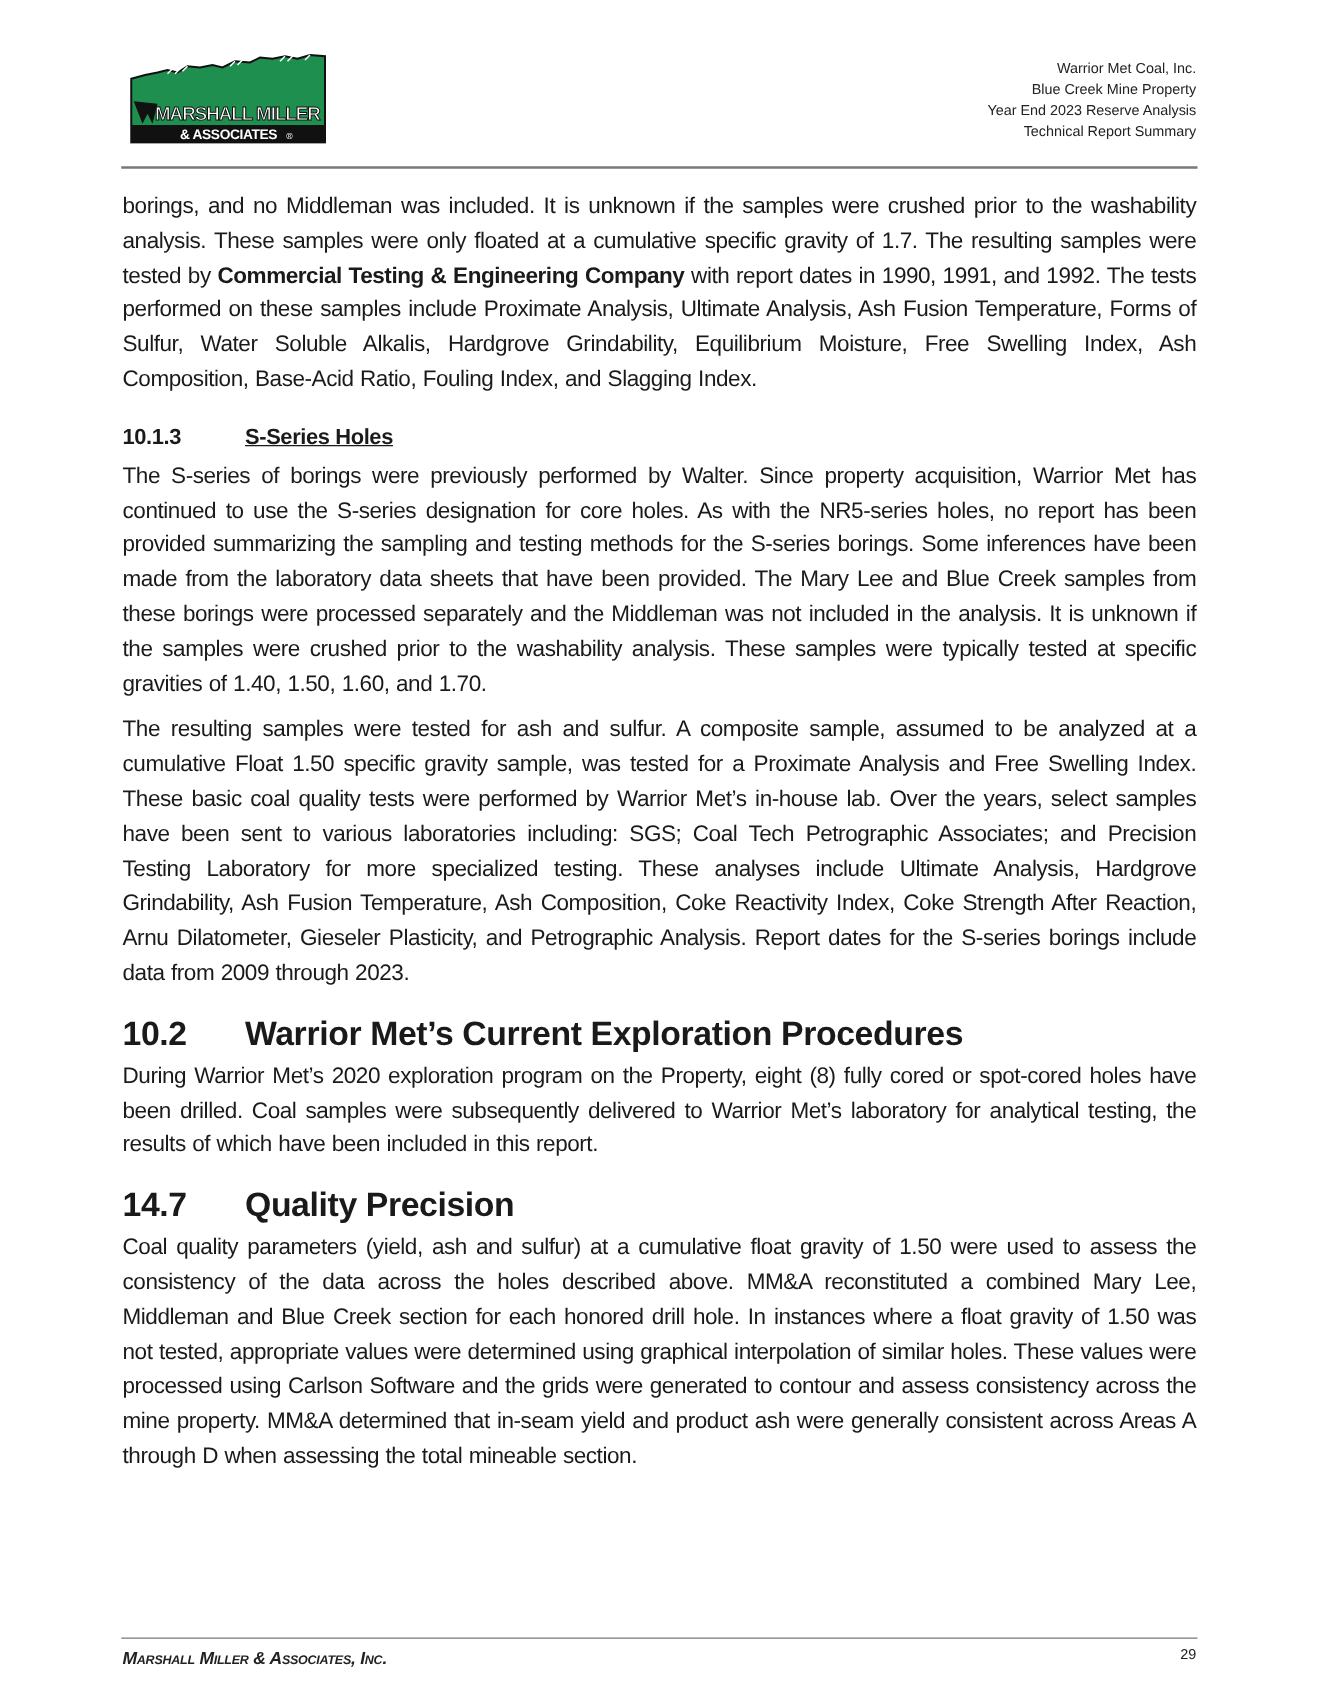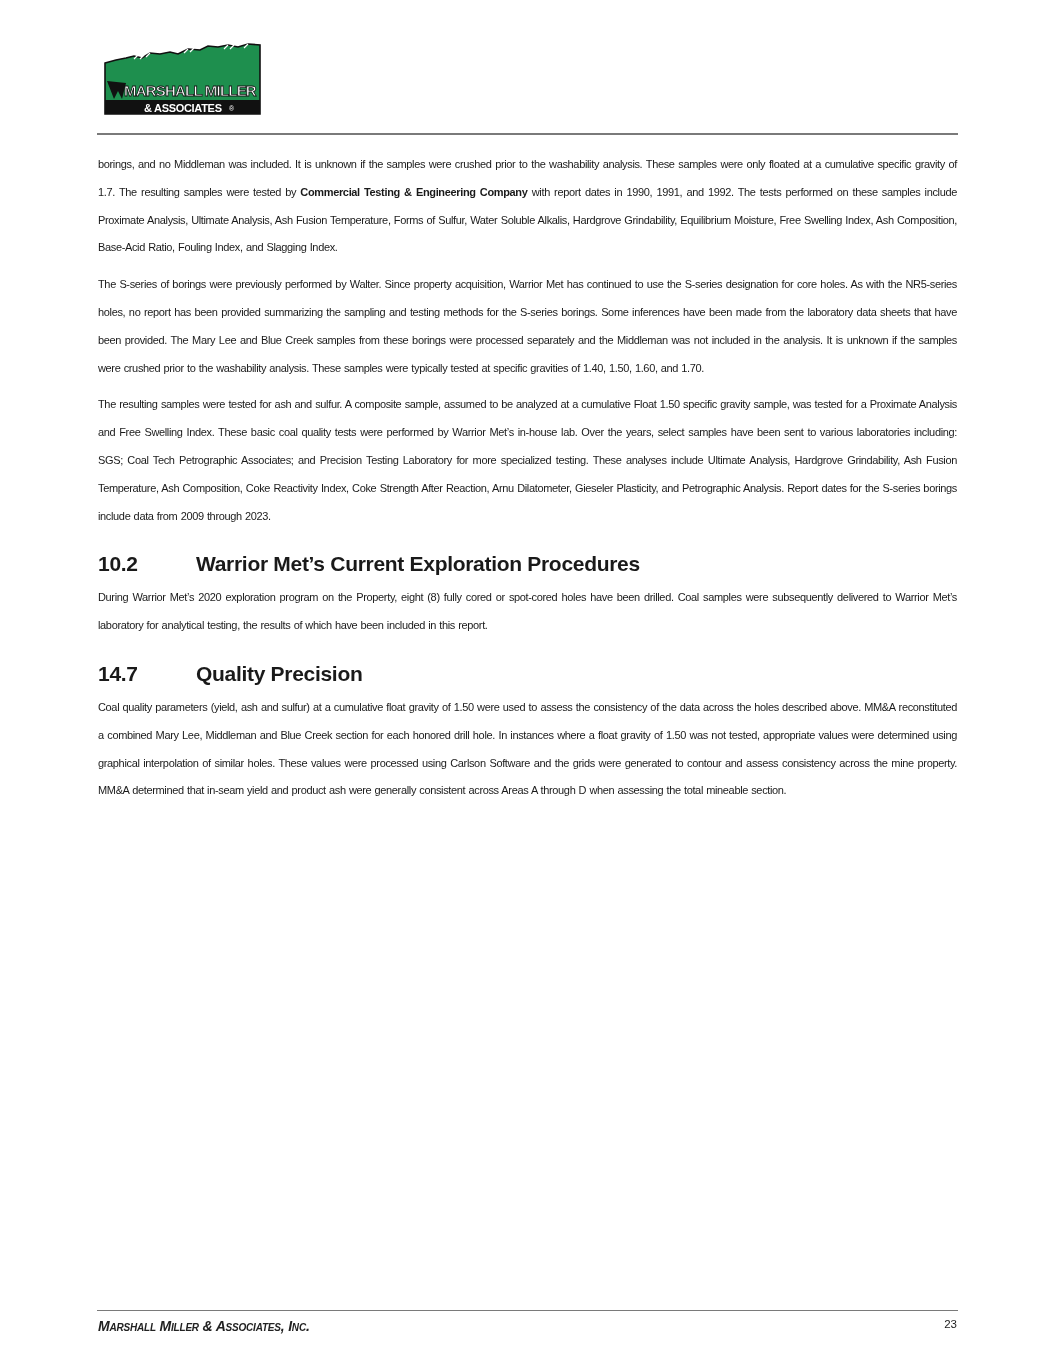--- a/index.html
+++ b/index.html
@@ -6,27 +6,27 @@
     body { width: 1055px; height: 1365px; position: relative; overflow: hidden;
            font-family: "Liberation Sans", sans-serif; color: #1a1a1a; }
     .page { position: absolute; left: 0; top: 0; width: 1055px; height: 1365px; }
 
     .logo { position: absolute; left: 104px; top: 43px; width: 142px; height: 72px; }
     .header-text { position: absolute; right: 98px; top: 47px; text-align: right;
                    font-size: 11.5px; line-height: 17px; color: #222; }
     .header-rule { position: absolute; left: 97px; right: 97px; top: 133px; height: 2px; background: #7a7a7a; }
 
     .content { position: absolute; left: 98px; width: 859px; top: 151px; }
-    p.body { margin: 0; font-size: 11px; line-height: 27.8px; text-align: justify;
+    p.body { margin: 0; font-size: 18px; line-height: 27.8px; text-align: justify;
              letter-spacing: -0.35px; word-spacing: 0.5px; }
     p.body + p.body { margin-top: 9px; }
     .h3 { font-weight: bold; font-size: 17.5px; margin: 19px 0 6px 0; line-height: 24px; letter-spacing: -0.3px; }
     .h3 .num { display: inline-block; width: 98px; }
     .h3 .ttl { text-decoration: underline; }
-    .h2 { font-weight: bold; font-size: 21px; margin: 20px 0 6px 0; line-height: 28px; letter-spacing: -0.3px; }
+    .h2 { font-weight: bold; font-size: 27px; margin: 20px 0 6px 0; line-height: 28px; letter-spacing: -0.3px; }
     .h2 .num { display: inline-block; width: 98px; }
 
     .footer-rule { position: absolute; left: 97px; right: 97px; top: 1310px; height: 1px; background: #7a7a7a; }
     .footer-left { position: absolute; left: 98px; top: 1318px; font-size: 14px; font-weight: bold;
                    font-style: italic; font-variant: small-caps; color: #222; letter-spacing: -0.2px; }
     .footer-page { position: absolute; right: 98px; top: 1318px; font-size: 11.5px; color: #222; }
   </style>
 </head>
 <body>
 
@@ -37,35 +37,44 @@
       <path d="M1,20 L12,17 L22,15 L30,13 L38,15 L46,10 L56,11 L66,9 L74,11 L84,6 L96,7 L104,3 L114,4 L124,2 L134,4 L144,1 L156,2 L156,71 L1,71 Z" fill="#1e8f4e" stroke="#111" stroke-width="1.6"></path>
       <path d="M30,16 L34,12 M36,16 L40,12 M42,14 L46,10 M80,10 L84,6 M86,9 L90,5 M120,6 L124,2 M126,6 L130,2 M140,5 L144,1" stroke="#ffffff" stroke-width="1.2"></path>
       <path d="M3,38 L10,56 L14,48 L18,56 L22,40" fill="#111"></path>
       <text x="20" y="53" font-family="Liberation Sans, sans-serif" font-weight="bold" font-size="15" fill="#ffffff" stroke="#111" stroke-width="0.8" letter-spacing="-0.8">MARSHALL MILLER</text>
       <rect x="1" y="57" width="155" height="14" fill="#111"></rect>
       <text x="40" y="68.5" font-family="Liberation Sans, sans-serif" font-weight="bold" font-size="11" fill="#ffffff" letter-spacing="-0.3">&amp; ASSOCIATES</text>
       <text x="125" y="68" font-family="Liberation Sans, sans-serif" font-size="7" fill="#ffffff">®</text>
     </svg>
   </div>
 
+  <div class="header-text">
+    <div>Warrior Met Coal, Inc.</div>
+    <div>Blue Creek Mine Property</div>
+    <div>Year End 2023 Reserve Analysis</div>
+    <div>Technical Report Summary</div>
+  </div>
   <div class="header-rule"></div>
 
   <div class="content">
     <p class="body"><span>borings, and no Middleman was included.  It is unknown if the samples were crushed prior to the washability analysis.  These samples were only floated at a cumulative specific gravity of 1.7. The resulting samples were tested by </span><b>Commercial Testing &amp; Engineering Company</b><span> with report dates in 1990, 1991, and 1992.  The tests performed on these samples include Proximate Analysis, Ultimate Analysis, Ash Fusion Temperature, Forms of Sulfur, Water Soluble Alkalis, Hardgrove Grindability, Equilibrium Moisture, Free Swelling Index, Ash Composition, Base-Acid Ratio, Fouling Index, and Slagging Index.</span></p>
 
+    <div class="h3">
+      <span class="num">10.1.3</span><span class="ttl">S-Series Holes</span>
+    </div>
     <p class="body">The S-series of borings were previously performed by Walter.  Since property acquisition, Warrior Met has continued to use the S-series designation for core holes.  As with the NR5-series holes, no report has been provided summarizing the sampling and testing methods for the S-series borings.  Some inferences have been made from the laboratory data sheets that have been provided.  The Mary Lee and Blue Creek samples from these borings were processed separately and the Middleman was not included in the analysis.  It is unknown if the samples were crushed prior to the washability analysis. These samples were typically tested at specific gravities of 1.40, 1.50, 1.60, and 1.70.</p>
     <p class="body">The resulting samples were tested for ash and sulfur.  A composite sample, assumed to be analyzed at a cumulative Float 1.50 specific gravity sample, was tested for a Proximate Analysis and Free Swelling Index.  These basic coal quality tests were performed by Warrior Met’s in-house lab.  Over the years, select samples have been sent to various laboratories including:  SGS; Coal Tech Petrographic Associates; and Precision Testing Laboratory for more specialized testing.  These analyses include Ultimate Analysis, Hardgrove Grindability, Ash Fusion Temperature, Ash Composition, Coke Reactivity Index, Coke Strength After Reaction, Arnu Dilatometer, Gieseler Plasticity, and Petrographic Analysis. Report dates for the S-series borings include data from 2009 through 2023.</p>
 
     <div class="h2">
       <span class="num">10.2</span><span>Warrior Met’s Current Exploration Procedures</span>
     </div>
     <p class="body">During Warrior Met’s 2020 exploration program on the Property, eight (8) fully cored or spot-cored holes have been drilled.  Coal samples were subsequently delivered to Warrior Met’s laboratory for analytical testing, the results of which have been included in this report.</p>
 
     <div class="h2">
       <span class="num">14.7</span><span>Quality Precision</span>
     </div>
     <p class="body">Coal quality parameters (yield, ash and sulfur) at a cumulative float gravity of 1.50 were used to assess the consistency of the data across the holes described above.  MM&amp;A reconstituted a combined Mary Lee, Middleman and Blue Creek section for each honored drill hole.  In instances where a float gravity of 1.50 was not tested, appropriate values were determined using graphical interpolation of similar holes.  These values were processed using Carlson Software and the grids were generated to contour and assess consistency across the mine property.  MM&amp;A determined that in-seam yield and product ash were generally consistent across Areas A through D when assessing the total mineable section.</p>
   </div>
 
   <div class="footer-rule"></div>
   <div class="footer-left">Marshall Miller &amp; Associates, Inc.</div>
-  <div class="footer-page">23</div>
+  <div class="footer-page">29</div>
 </div>
 
 </body></html>

